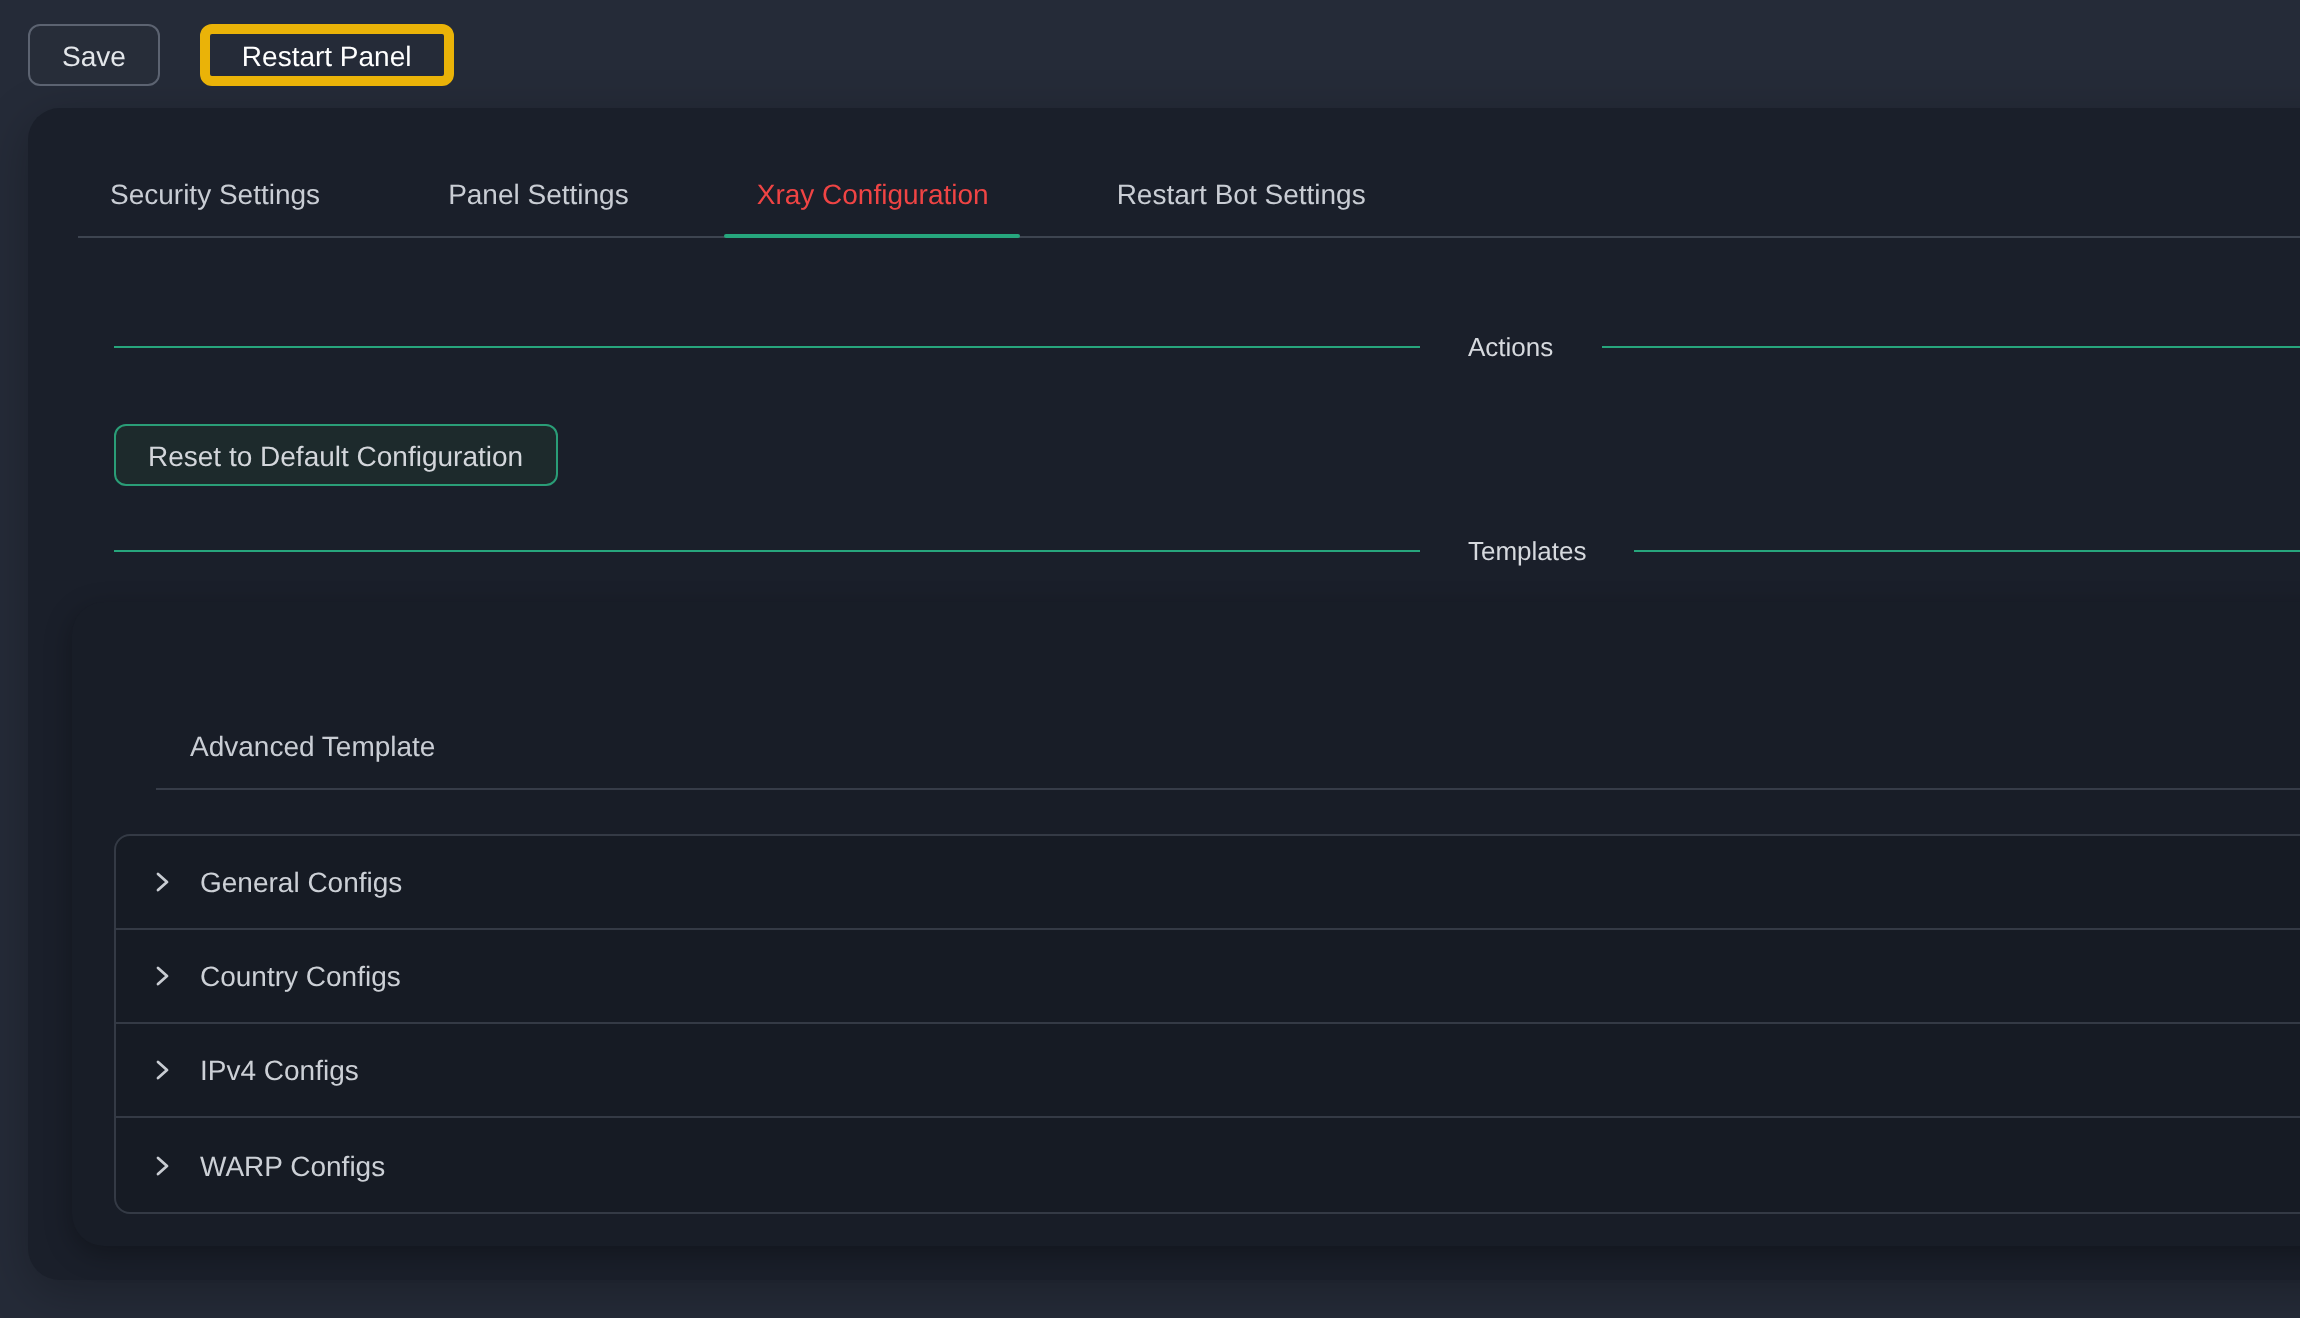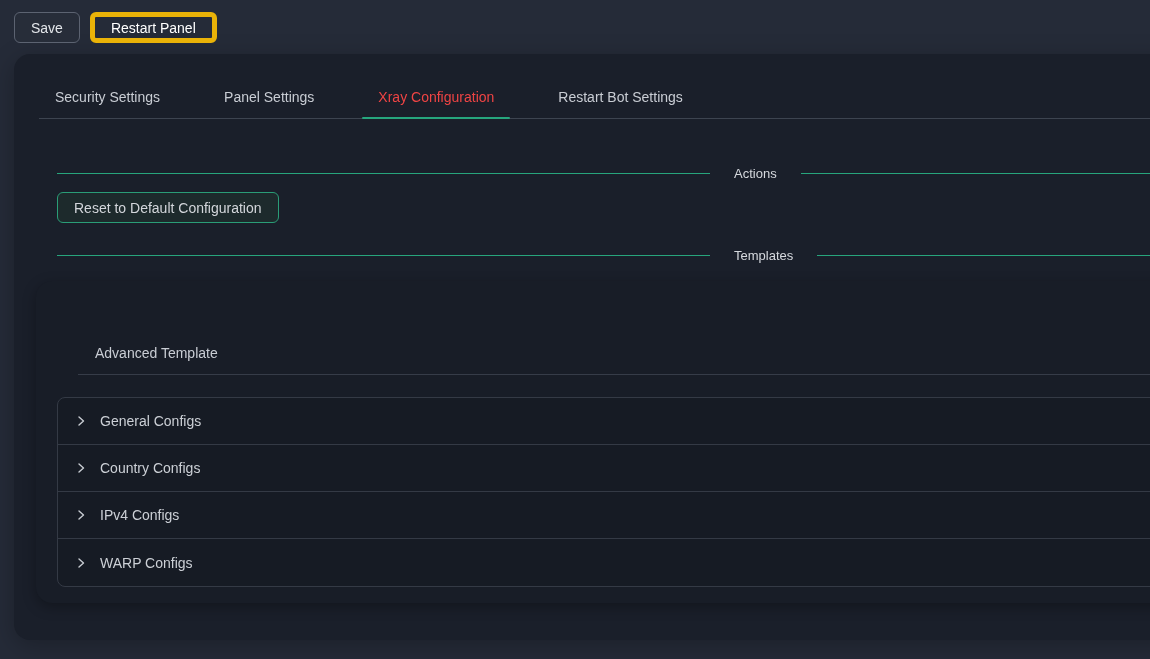--- a/index.html
+++ b/index.html
@@ -10,21 +10,21 @@
     font-family: "Liberation Sans", sans-serif;
     font-size: 14px;
     color: #cdd1d7;
   }
 
   
   .topbar {
     height: 54px;
     padding: 12px 0 0 14px;
     display: flex;
-    gap: 10px;
+    gap: 20px;
   }
   .btn {
     height: 31px;
     padding: 0 16px;
     border-radius: 6px;
     font-size: 14px;
     display: inline-flex;
     align-items: center;
     justify-content: center;
     cursor: pointer;
@@ -93,21 +93,21 @@
     padding: 0 24px;
     font-size: 13px;
     color: #d6d9de;
     white-space: nowrap;
   }
   .divider-actions { margin-top: 43px; }
   .divider-templates { margin-top: 21px; }
 
   
   .btn-reset {
-    margin-top: 8px;
+    margin-top: 28px;
     background: #1d2a2c;
     border: 1px solid #2a9d77;
     color: #d3d6db;
     border-radius: 6px;
   }
 
   
   .templates-card {
     margin-left: 22px;
     margin-top: 15px;

